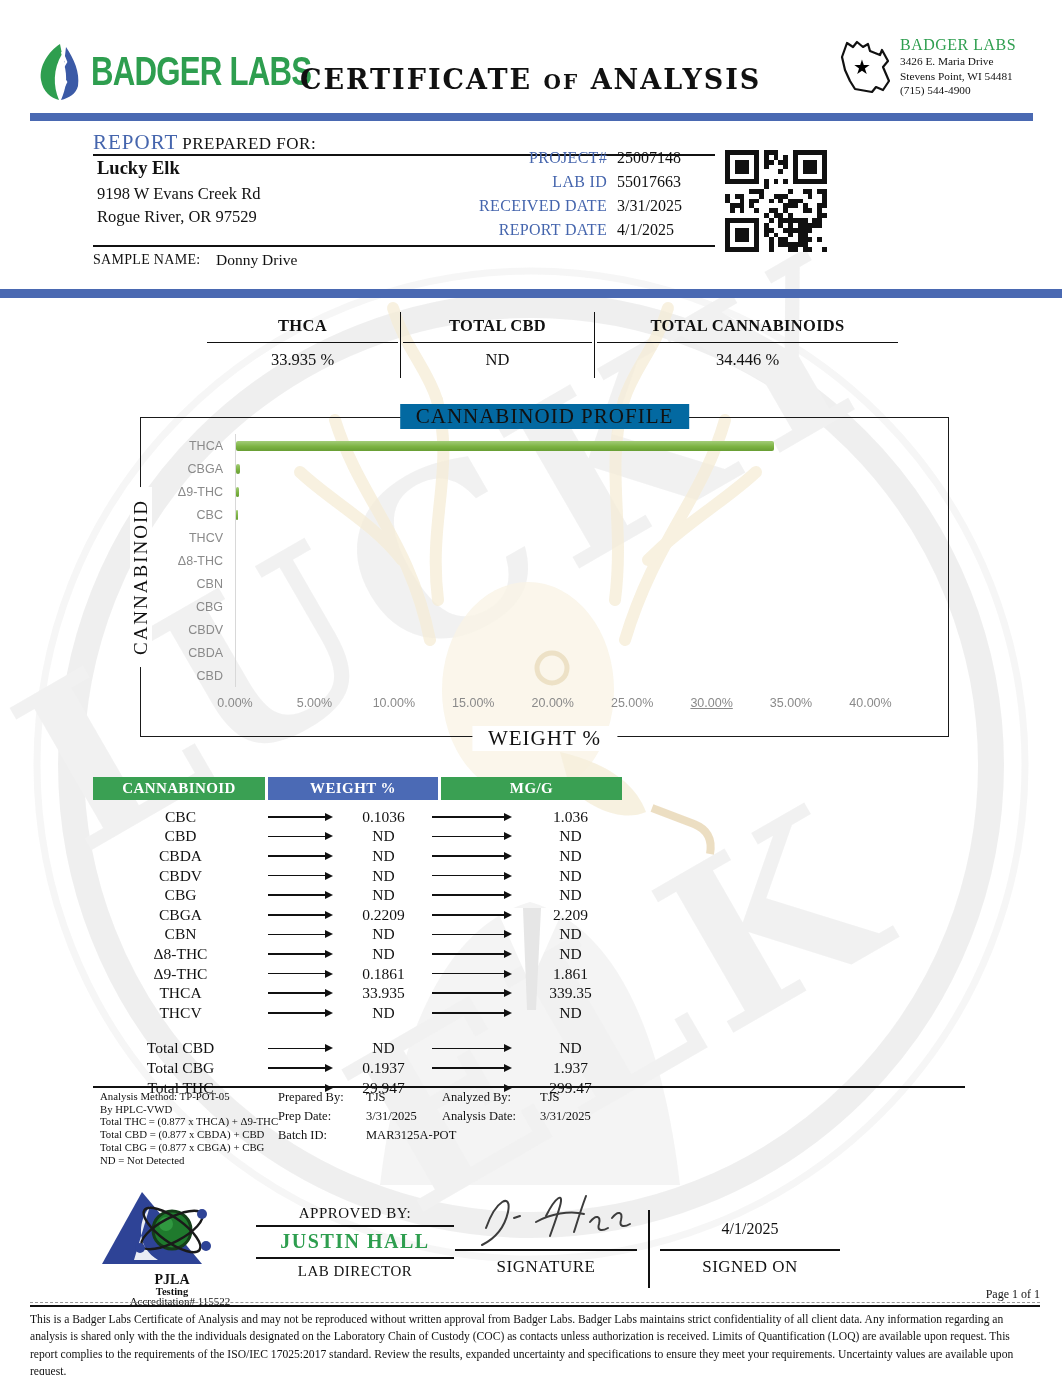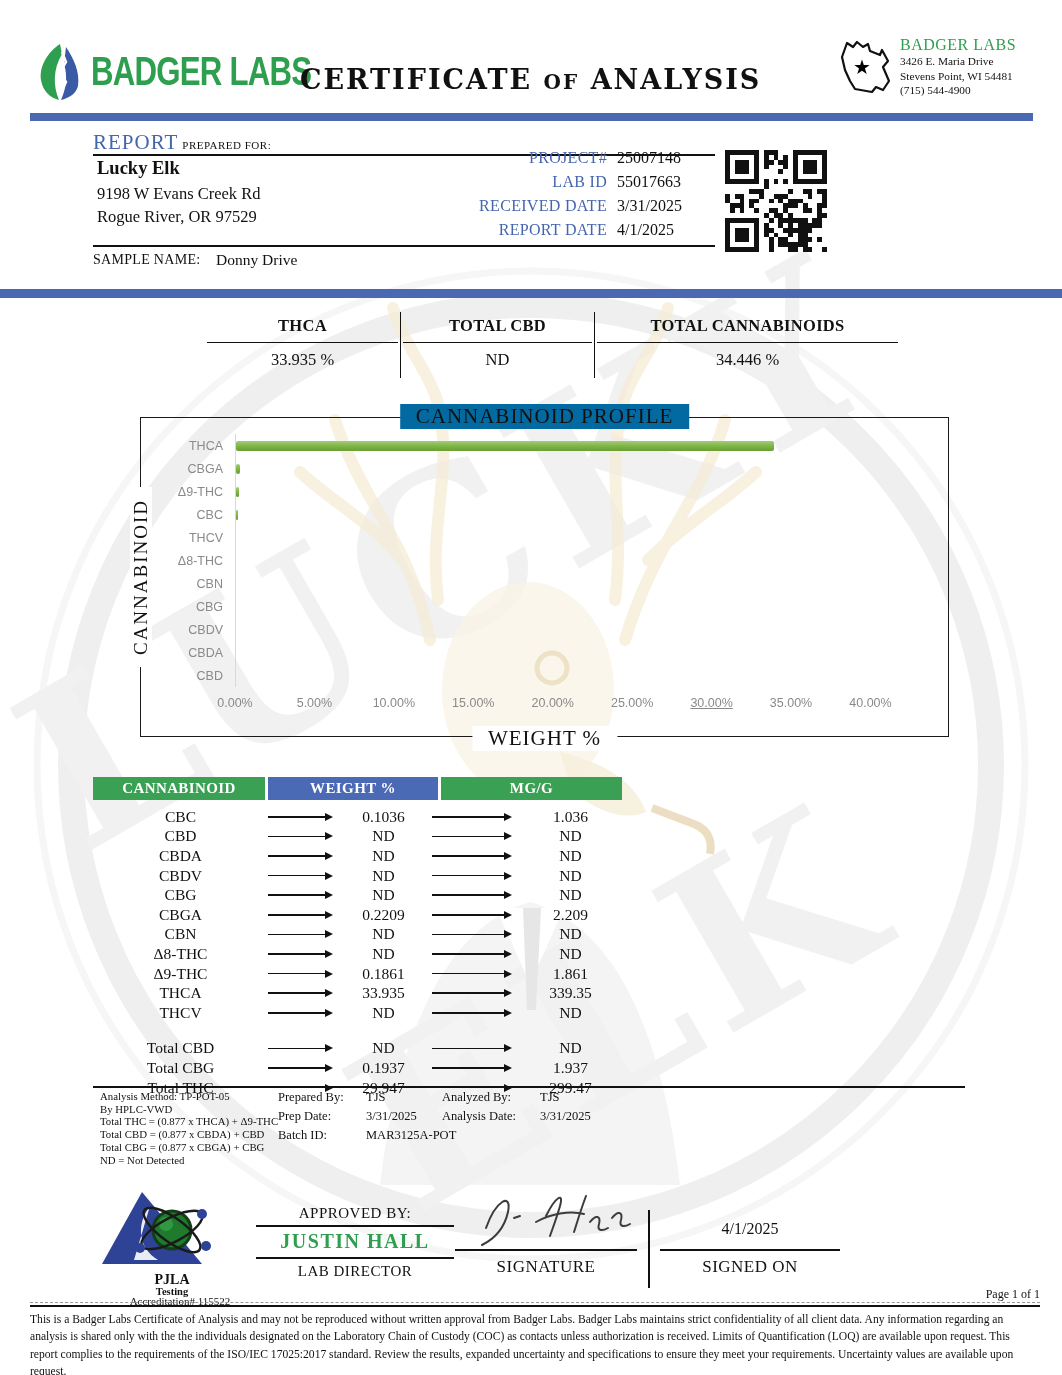--- a/index.html
+++ b/index.html
@@ -16,21 +16,21 @@
   .coa-title{left:300px;top:64px;width:460px;text-align:center;font-family:"DejaVu Serif",serif;
              font-weight:bold;font-size:27px;letter-spacing:2px;white-space:nowrap;}
   .coa-of{font-size:20px;}
   .lab-block{left:833px;top:36px;display:flex;gap:7px;}
   .lab-name{font-size:16px;color:#2e9e4f;letter-spacing:.5px;}
   .lab-line{font-size:11.3px;line-height:1.3;}
   .bar-blue{height:8px;background:#4a69b2;}
 
   
   .h-report{font-size:21px;color:#4565ad;letter-spacing:1px;}
-  .h-prepared{font-size:11px;letter-spacing:.5px;}
+  .h-prepared{font-size:17px;letter-spacing:.5px;}
   .rule{background:#111;}
   .client-name{font-weight:bold;font-size:18.5px;}
   .client-line{font-size:16.5px;}
   .meta{left:420px;top:149px;width:300px;}
   .meta-row{display:flex;height:24px;align-items:baseline;}
   .meta-label{flex:1;text-align:right;color:#4565ad;font-size:16px;letter-spacing:.3px;}
   .meta-value{width:103px;margin-left:10px;font-size:16px;}
   .sample-label{font-size:14px;letter-spacing:.3px;}
   .sample-value{font-size:15.5px;}
 

